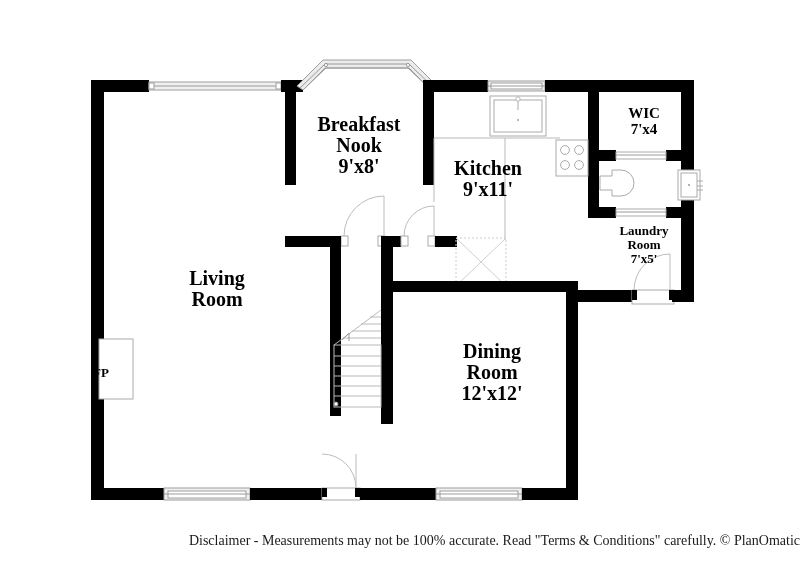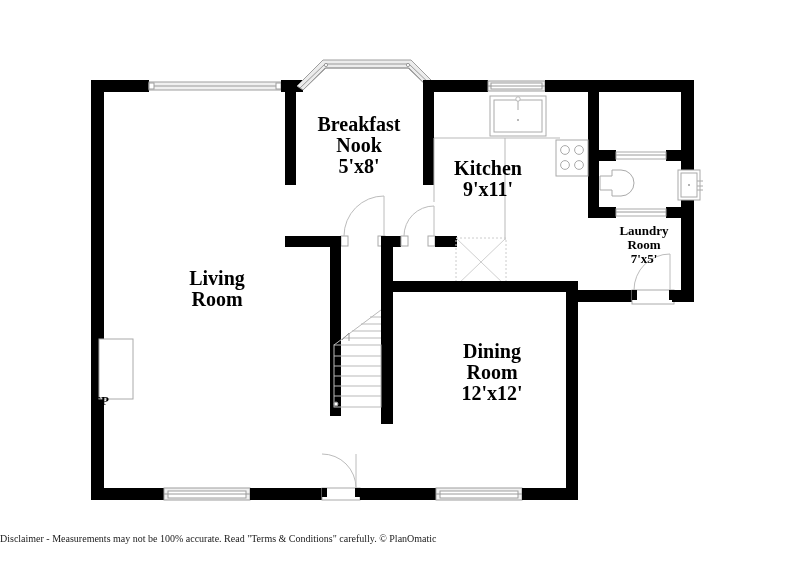--- a/index.html
+++ b/index.html
@@ -49,29 +49,29 @@
   }
   .room-label .nm { display: block; }
   .room-label .dim { display: block; }
 
   #label-breakfast { left: 279px; top: 114px; width: 160px; font-size: 20px; }
   #label-kitchen   { left: 424px; top: 158px; width: 128px; font-size: 20px; }
   #label-wic       { left: 598px; top: 106px; width: 92px;  font-size: 15px; }
   #label-laundry   { left: 594px; top: 224px; width: 100px; font-size: 13px; }
   #label-living    { left: 141px; top: 268px; width: 152px; font-size: 20px; }
   #label-dining    { left: 416px; top: 341px; width: 152px; font-size: 20px; }
-  #label-fp        { left: 93px;  top: 366px; width: 36px;  font-size: 13px; text-align: left; margin-top: 28px; }
+  #label-fp        { left: 93px;  top: 366px; width: 36px;  font-size: 13px; text-align: left; }
 
   #disclaimer {
     position: absolute;
     left: 0;
     top: 533px;
     width: 800px;
-    text-align: left;
-    font-size: 10px;
+    text-align: right;
+    font-size: 14px;
     color: #1a1a1a;
     font-family: "Liberation Serif", "DejaVu Serif", serif;
     white-space: nowrap;
   }
 </style>
 </head>
 <body>
 
 <div id="floorplan-root">
 
@@ -259,28 +259,32 @@
 
     <g>
       <rect class="fixture" x="99" y="339" width="34" height="60"></rect>
     </g>
 
   </svg>
 
   <div class="room-label" id="label-breakfast">
     <span class="nm">Breakfast</span>
     <span class="nm">Nook</span>
-    <span class="dim">5'x8'</span>
+    <span class="dim">9'x8'</span>
   </div>
 
   <div class="room-label" id="label-kitchen">
     <span class="nm">Kitchen</span>
     <span class="dim">9'x11'</span>
   </div>
 
+  <div class="room-label" id="label-wic">
+    <span class="nm">WIC</span>
+    <span class="dim">7'x4</span>
+  </div>
 
   <div class="room-label" id="label-laundry">
     <span class="nm">Laundry</span>
     <span class="nm">Room</span>
     <span class="dim">7'x5'</span>
   </div>
 
   <div class="room-label" id="label-living">
     <span class="nm">Living</span>
     <span class="nm">Room</span>

